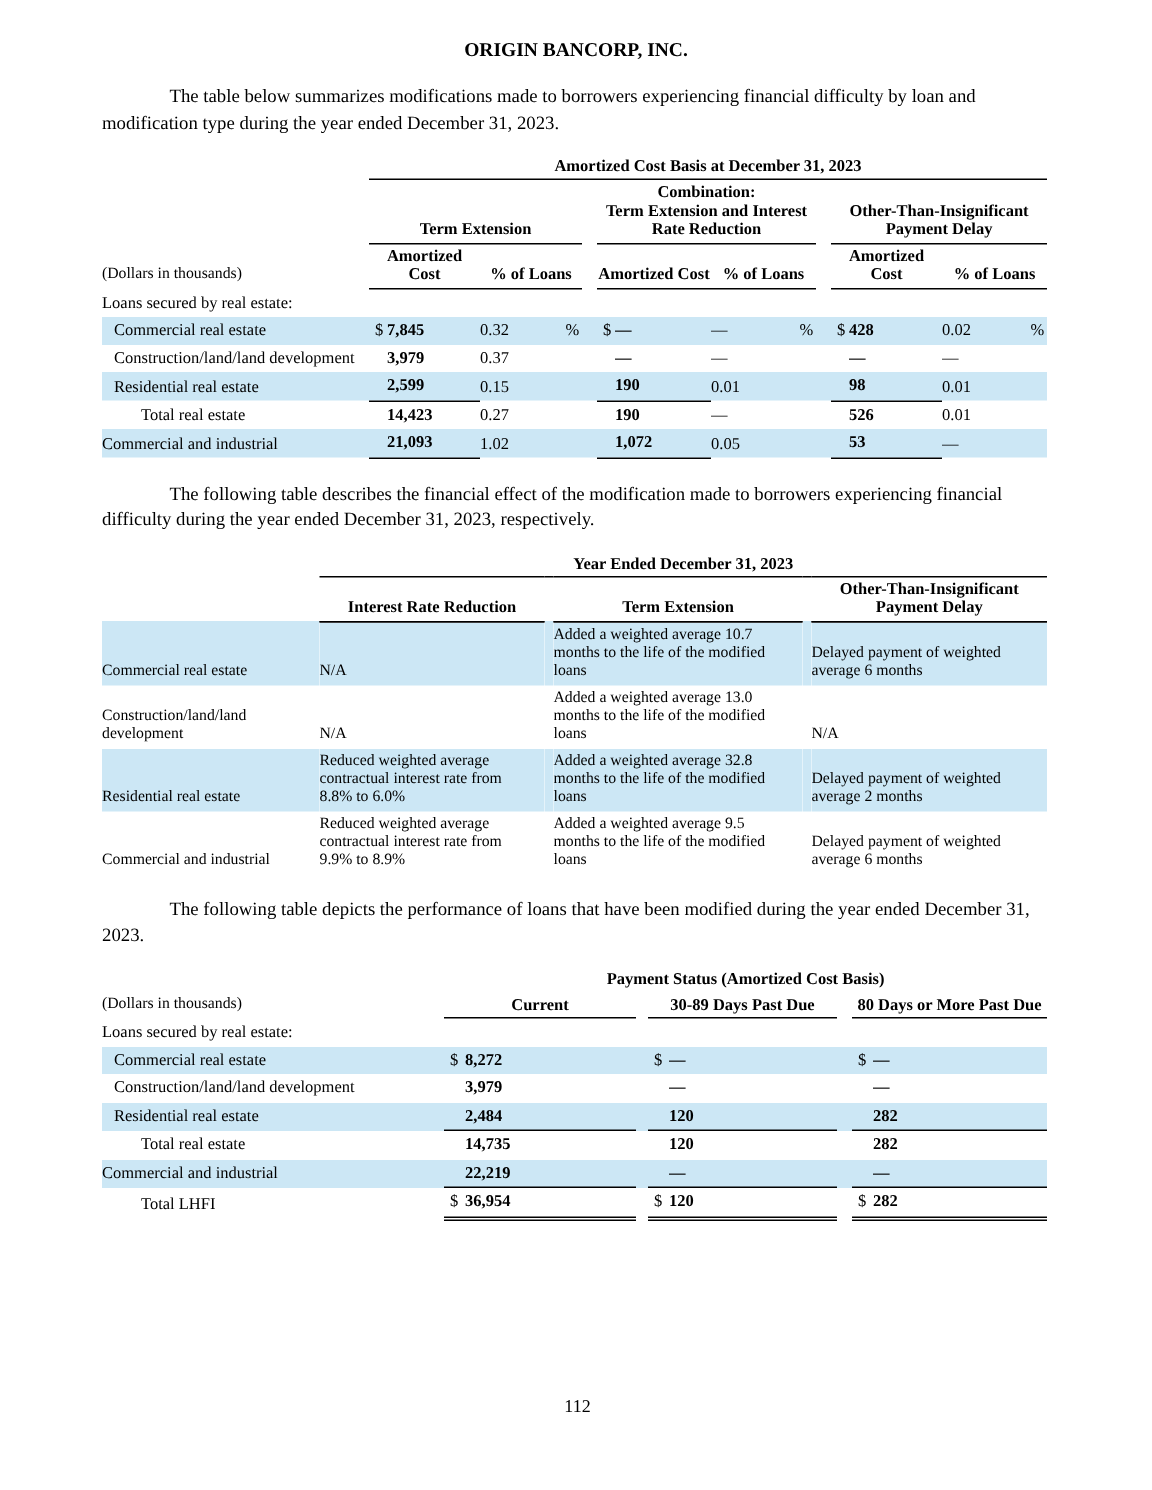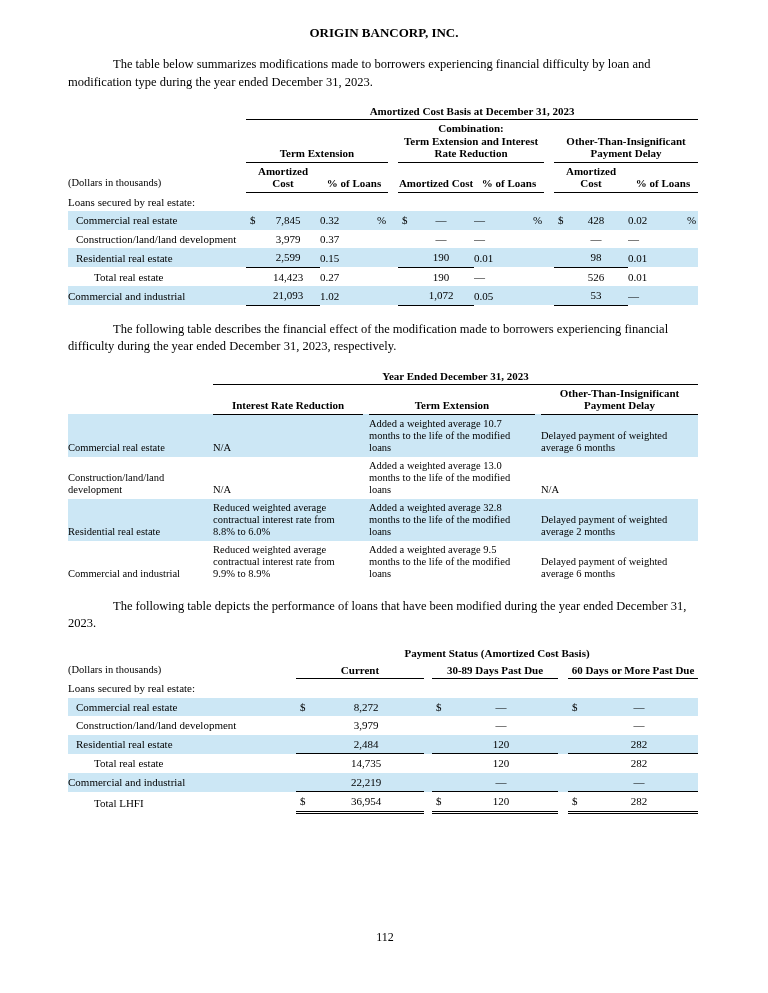--- a/index.html
+++ b/index.html
@@ -11,21 +11,21 @@
   td { padding:2px 0; vertical-align:bottom; line-height:13px; overflow:hidden; }
   .rb { border-bottom:1px solid #000; }
   .db { border-bottom:3px double #000; }
   .tt { text-align:center; font-weight:bold; padding:2px 0 1px 0; }
   .gh, .sh, .ch { text-align:center; font-weight:bold; line-height:12.5px; padding-bottom:2px; }
   .note { font-size:10.5px; padding-bottom:3px; }
   .lbl { text-align:left; }
   .i1 { padding-left:8px; }
   .i2 { padding-left:26px; }
   .d { text-align:left; padding-left:4px; }
-  .v { text-align:center; padding-right:2px; }
+  .v { text-align:left; padding-right:2px;font-weight:bold; }
   .p { }
   .s { text-align:left; padding-left:3px; }
   tr.hl td { background:#cce7f5; }
   .t1 tbody td, .t3 tbody td { padding-top:3px; padding-bottom:2.5px; }
   .t2 { font-size:10.5px; }
   .t2 .tt, .t2 .ch { font-size:11px; }
   .t2 td.cell { line-height:12px; padding:3px 10px 3px 0; }
   .t2 td.lbl { line-height:12px; padding:3px 4px 3px 0; }
   .pagenum { position:absolute; top:930px; left:1px; width:100%; text-align:center; font-size:12px; }
 </style>
@@ -255,21 +255,21 @@
       <tr>
         <td></td>
         <td colspan="8" class="tt">Payment Status (Amortized Cost Basis)</td>
       </tr>
       <tr>
         <td class="note">(Dollars in thousands)</td>
         <td colspan="2" class="sh rb">Current</td>
         <td></td>
         <td colspan="2" class="sh rb">30-89 Days Past Due</td>
         <td></td>
-        <td colspan="2" class="sh rb">60 Days or More Past Due</td>
+        <td colspan="2" class="sh rb">80 Days or More Past Due</td>
       </tr>
     </thead>
     <tbody>
       <tr>
         <td colspan="9" class="lbl">Loans secured by real estate:</td>
       </tr>
       <tr class="hl">
         <td class="lbl i1">Commercial real estate</td>
         <td class="d">$</td>
         <td class="v">8,272</td>

